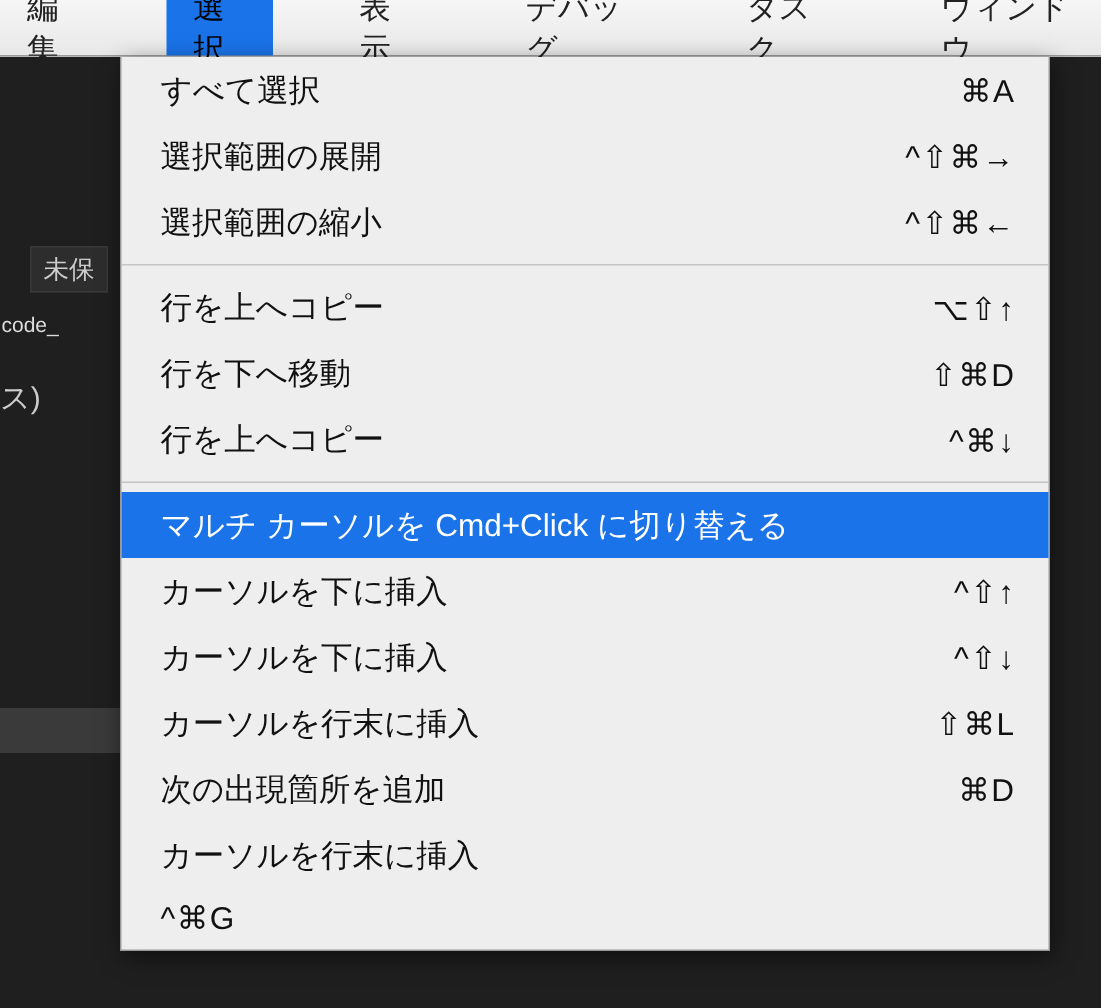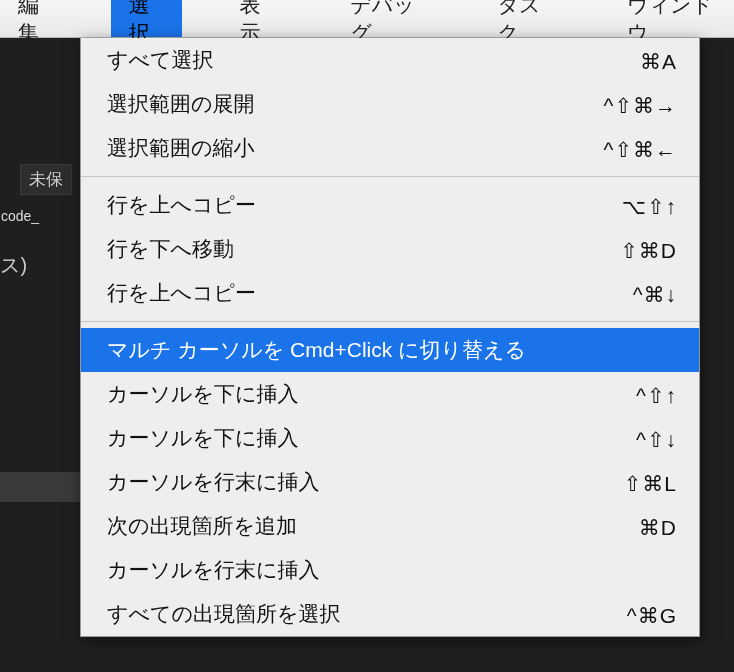--- a/index.html
+++ b/index.html
@@ -185,16 +185,15 @@
   </div>
   <div class="menu-item">
     <span>次の出現箇所を追加</span>
     <span class="shortcut">⌘D</span>
   </div>
   <div class="menu-item">
     <span>カーソルを行末に挿入</span>
     <span class="shortcut"></span>
   </div>
   <div class="menu-item">
-    <span>すべての出現箇所を選択</span>
     <span class="shortcut">^⌘G</span>
   </div>
 </div>
 
 </body></html>

